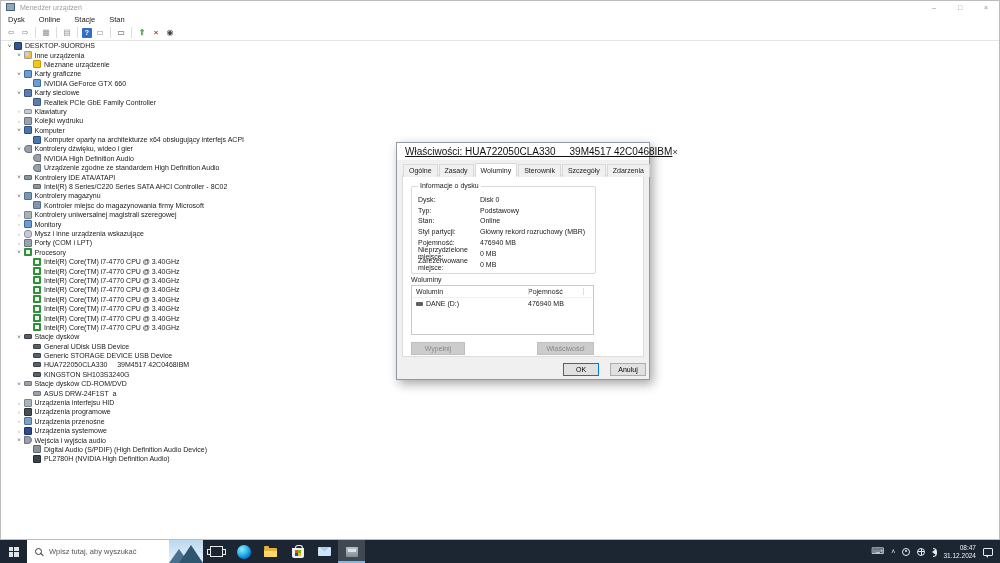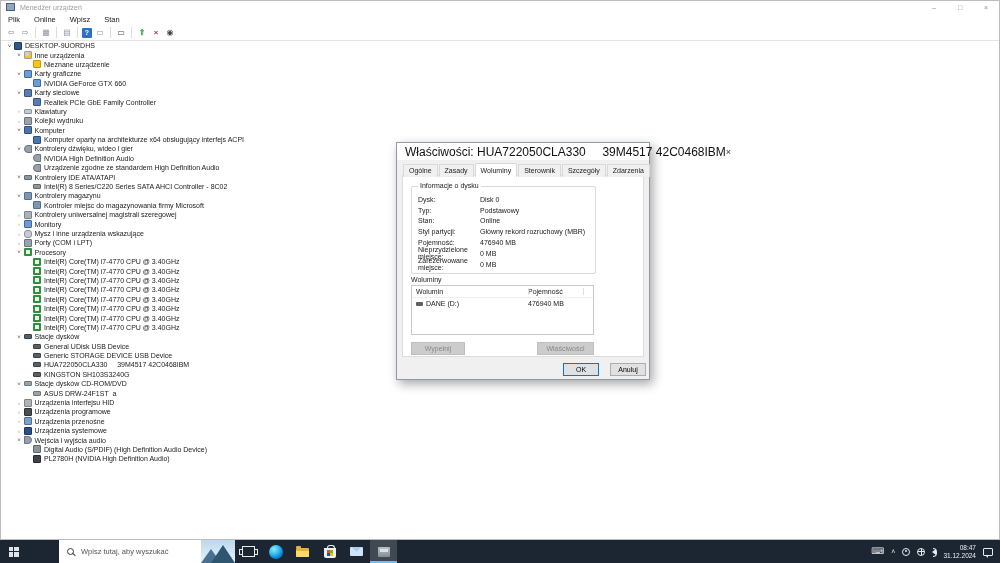--- a/index.html
+++ b/index.html
@@ -51,21 +51,21 @@
   .ic-software{background:#4b4f54;border:1px solid #2d3033;}
   .ic-portable{background:#7ba2c9;border:1px solid #4c7397;}
   .ic-system{background:#2f4d8a;border:1px solid #1c3260;}
   .ic-audio-io{background:#98a1ab;border:1px solid #6b747e;border-radius:0 50% 50% 0;}
   .ic-spdif{background:#8c949c;border:1px solid #5f666d;}
   .ic-screen-audio{background:#3d434a;border:1px solid #24282d;}
   
   .dialog{position:absolute;left:396px;top:142px;width:254px;height:238px;background:#f0f0f0;
           border:1px solid #8f9aa6;box-shadow:3px 4px 10px rgba(0,0,0,.35);z-index:5;box-sizing:border-box;}
   .dlg-title{height:17px;background:#fff;display:flex;align-items:center;padding-left:8px;}
-  .dlg-title-text{font-size:12px;color:#111;white-space:pre;}
+  .dlg-title-text{font-size:10px;color:#111;white-space:pre;text-decoration:underline;}
   .dlg-close{margin-left:auto;width:22px;height:17px;display:flex;align-items:center;justify-content:center;font-size:9px;color:#333;}
   .dlg-tabs{display:flex;padding:4px 4px 0 6px;font-size:7px;position:relative;z-index:2;}
   .dlg-tab{padding:2px 5px 3px;border:1px solid #d9d9d9;border-bottom:none;background:#f0f0f0;margin-right:1px;border-radius:1px 1px 0 0;color:#222;}
   .dlg-tab.active{background:#fff;margin-top:-1px;padding-top:3px;}
   .dlg-page{position:absolute;left:5px;right:5px;top:32px;bottom:22px;background:#fff;border:1px solid #dcdcdc;z-index:1;}
   .groupbox{position:absolute;left:8px;top:10px;width:183px;height:86px;border:1px solid #d9d9d9;border-radius:2px;}
   .gb-legend{position:absolute;top:-5px;left:6px;background:#fff;padding:0 2px;font-size:7px;color:#1a1a1a;}
   .gb-rows{position:absolute;left:6px;top:7px;right:2px;}
   .gb-row{display:flex;font-size:7px;height:10.8px;align-items:center;color:#1a1a1a;}
   .gb-label{width:62px;flex:0 0 62px;}
@@ -81,21 +81,21 @@
   .btn{position:absolute;font-size:7px;display:flex;align-items:center;justify-content:center;box-sizing:border-box;}
   .btn-populate{left:8px;top:166px;width:54px;height:13px;background:#cccccc;border:1px solid #bfbfbf;color:#8a8a8a;}
   .btn-props{left:134px;top:166px;width:57px;height:13px;background:#cccccc;border:1px solid #bfbfbf;color:#8a8a8a;}
   .btn-ok{left:166px;top:220px;width:36px;height:13px;background:#e1e1e1;border:1px solid #0078d7;color:#000;}
   .btn-cancel{left:213px;top:220px;width:36px;height:13px;background:#e1e1e1;border:1px solid #adadad;color:#000;}
   
   .taskbar{position:absolute;left:0;top:540px;width:1000px;height:23px;background:#1c2532;display:flex;align-items:stretch;}
   .start{width:27px;display:grid;place-items:center;}
   .winlogo{width:10px;height:10px;display:grid;grid-template-columns:1fr 1fr;grid-template-rows:1fr 1fr;gap:1px;}
   .winlogo i{background:#dfe3e8;}
-  .searchbox{width:176px;background:#fff;display:flex;align-items:center;padding-left:8px;box-sizing:border-box;overflow:hidden;margin-left:32px;}
+  .searchbox{width:176px;background:#fff;display:flex;align-items:center;padding-left:8px;box-sizing:border-box;overflow:hidden;}
   .mag{width:5px;height:5px;border:1px solid #3b3b3b;border-radius:50%;position:relative;flex:0 0 5px;}
   .mag::after{content:"";position:absolute;width:4px;height:1px;background:#3b3b3b;transform:rotate(45deg);right:-3px;bottom:-1px;}
   .searchbox input{border:none;outline:none;background:transparent;font-size:7.5px;color:#333;margin-left:5px;flex:1;min-width:0;font-family:"Liberation Sans",sans-serif;}
   .searchbox input::placeholder{color:#555;}
   .search-art{width:34px;height:23px;flex:0 0 34px;background:linear-gradient(#bcd7ee,#e8f3fb);position:relative;overflow:hidden;}
   .search-art::before{content:"";position:absolute;left:0;bottom:0;border-left:10px solid transparent;border-right:10px solid transparent;border-bottom:14px solid #49708f;}
   .search-art::after{content:"";position:absolute;left:10px;bottom:0;border-left:12px solid transparent;border-right:12px solid transparent;border-bottom:18px solid #2f566f;}
   .tb-app{width:27px;display:flex;align-items:center;justify-content:center;}
   .tb-app.active{background:rgba(255,255,255,.16);box-shadow:inset 0 -2px 0 #76b9ed;}
   .art-taskview{width:11px;height:9px;border:1px solid #e8e8e8;position:relative;}
@@ -135,23 +135,23 @@
     <div class="titlebar">
       <div class="app-icon"></div>
       <div class="title-text">Menedżer urządzeń</div>
       <div class="win-controls" id="win-controls">
           <span class="win-btn">–</span>
           <span class="win-btn">□</span>
           <span class="win-btn">×</span>
         </div>
     </div>
     <div class="menubar" id="menubar">
-        <span class="menu-item">Plik</span>
+        <span class="menu-item">Dysk</span>
         <span class="menu-item">Online</span>
-        <span class="menu-item">Wpisz</span>
+        <span class="menu-item">Stacje</span>
         <span class="menu-item">Stan</span>
       </div>
     <div class="toolbar" id="toolbar">
         <span class="tb-icon">⇦</span>
         <span class="tb-icon">⇨</span>
         <span class="tb-sep"></span>
         <span class="tb-icon">▦</span>
         <span class="tb-sep"></span>
         <span class="tb-icon">▤</span>
         <span class="tb-sep"></span>

